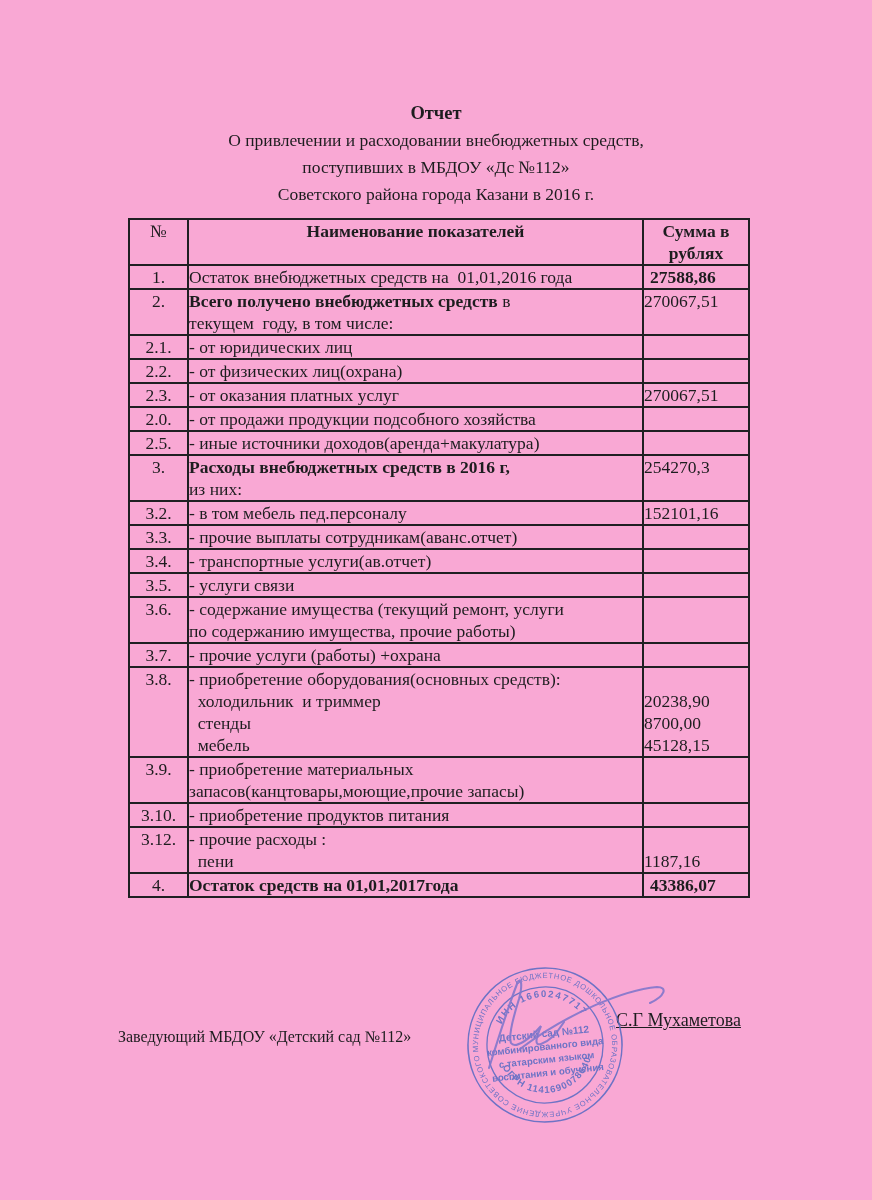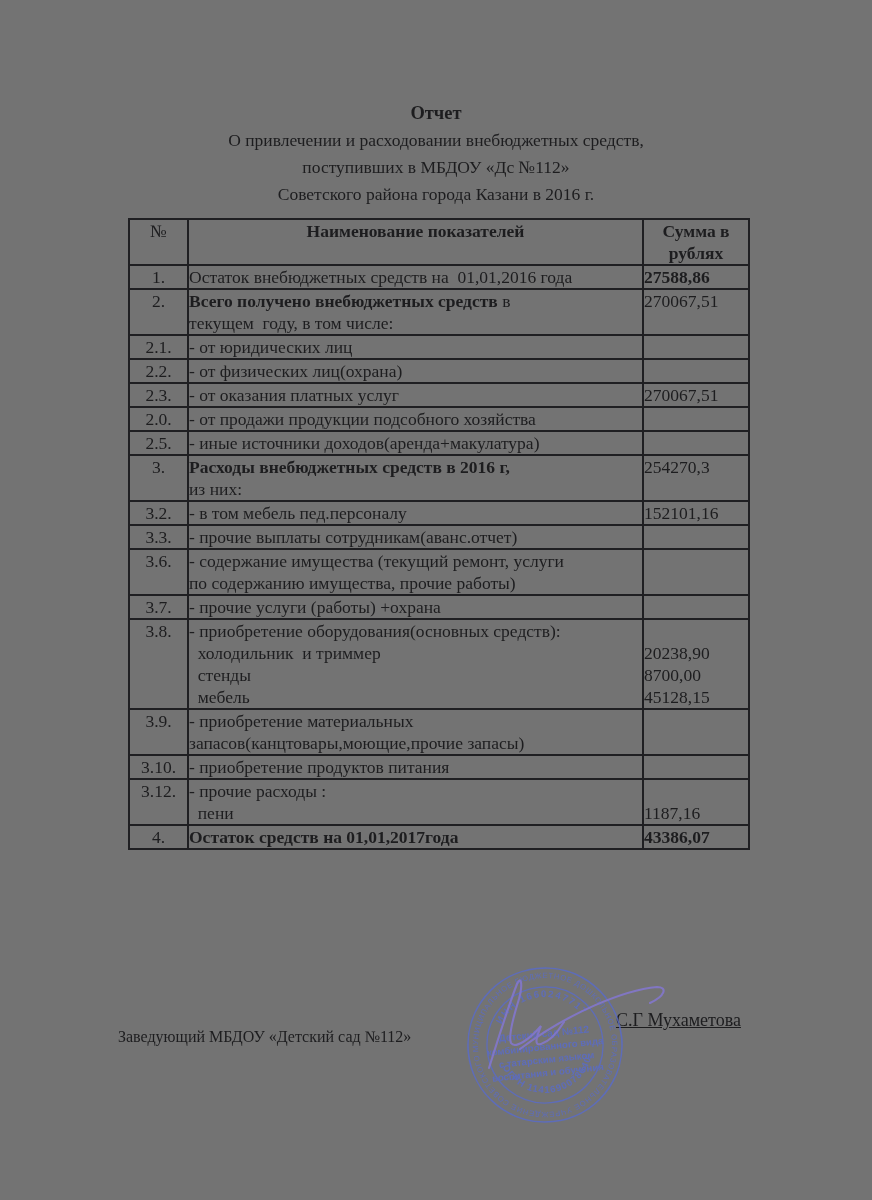--- a/index.html
+++ b/index.html
@@ -1,37 +1,37 @@
 <!DOCTYPE html>
 <html><head>
 <meta charset="utf-8">
 <style>
   html,body{margin:0;padding:0;}
   .scan{
     position:relative; width:872px; height:1200px; overflow:hidden;
-    background:#737373; color:#1d1d1f;
+    background:#f9a8d4; color:#1d1d1f;
     font-family:"Liberation Serif", serif;
   }
   .title-block{
     position:absolute; left:0; top:100px; width:872px;
     text-align:center; font-size:17.5px; line-height:27px;
   }
   .title-block .doc-title{font-weight:bold; font-size:18.5px;}
   .report-table{
     position:absolute; left:128px; top:218px; width:614px;
     border-collapse:collapse; table-layout:fixed;
     font-size:17.5px; line-height:22px;
   }
   .report-table td,.report-table th{
     border:2px solid #1f1f22; vertical-align:top; padding:0;
   }
   .col-num{width:57px; text-align:center;}
   .col-name{width:453px; text-align:left; padding:0 4px 0 9px; white-space:pre-wrap;}
   .col-sum{width:104px; text-align:left; white-space:pre-wrap;}
-  .col-sum.sum-left{text-align:left; }
+  .col-sum.sum-left{text-align:left; padding-left:6px;}
   .b{font-weight:bold;}
   .hdr{font-weight:bold; text-align:center; white-space:pre-wrap; line-height:22px; padding-top:2px;}
   .hdr-num{font-weight:normal; text-align:center; vertical-align:top; padding-top:2px;}
   .footer-left{position:absolute; left:118px; top:1028px; font-size:16px;}
   .footer-right{position:absolute; left:616px; top:1010px; font-size:18px;text-decoration:underline;}
   .stamp-svg{position:absolute; left:433px; top:933px; opacity:.88; transform:rotate(-6deg);}
   .stamp-svg text{font-family:"Liberation Sans", sans-serif;}
   .sig-svg{position:absolute; left:455px; top:958px; opacity:.9;}
 </style>
 </head>
@@ -97,20 +97,30 @@
           <td class="col-sum">254270,3</td>
         </tr>
         <tr>
           <td class="col-num">3.2.</td>
           <td class="col-name"><span class="b"></span><span>- в том мебель пед.персоналу</span></td>
           <td class="col-sum">152101,16</td>
         </tr>
         <tr>
           <td class="col-num">3.3.</td>
           <td class="col-name"><span class="b"></span><span>- прочие выплаты сотрудникам(аванс.отчет)</span></td>
+          <td class="col-sum"></td>
+        </tr>
+        <tr>
+          <td class="col-num">3.4.</td>
+          <td class="col-name"><span class="b"></span><span>- транспортные услуги(ав.отчет)</span></td>
+          <td class="col-sum"></td>
+        </tr>
+        <tr>
+          <td class="col-num">3.5.</td>
+          <td class="col-name"><span class="b"></span><span>- услуги связи</span></td>
           <td class="col-sum"></td>
         </tr>
         <tr>
           <td class="col-num">3.6.</td>
           <td class="col-name"><span class="b"></span><span>- содержание имущества (текущий ремонт, услуги
 по содержанию имущества, прочие работы)</span></td>
           <td class="col-sum"></td>
         </tr>
         <tr>
           <td class="col-num">3.7.</td>

